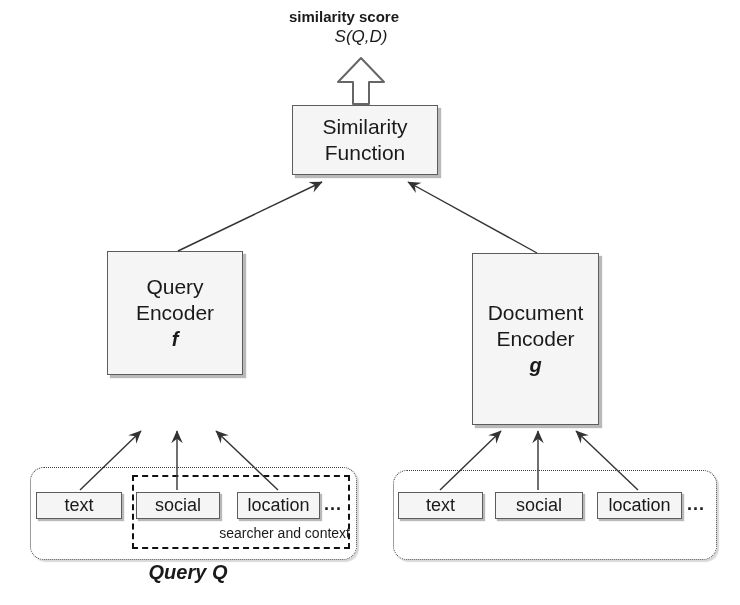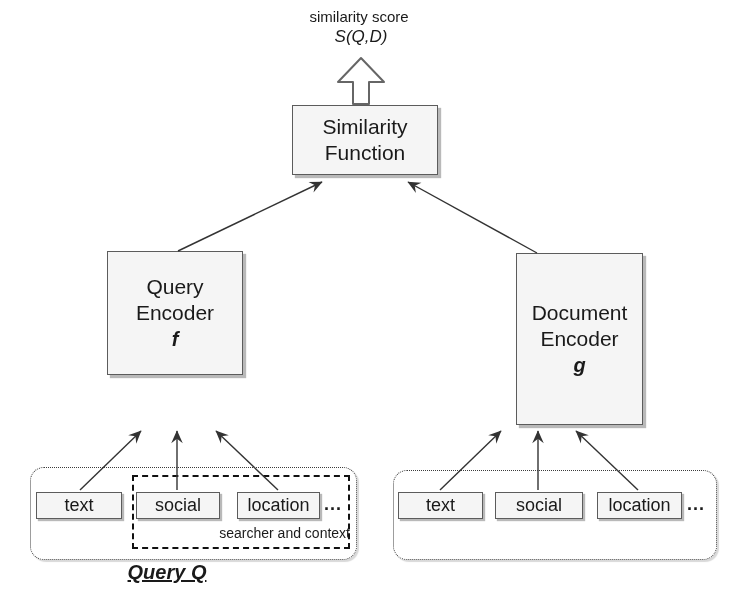--- a/index.html
+++ b/index.html
@@ -47,49 +47,49 @@
   svg.overlay{position:absolute;left:0;top:0;pointer-events:none;}
   svg .conn{stroke:var(--line);stroke-width:1.4;fill:none;}
   svg .blockarrow{fill:#ffffff;stroke:#666666;stroke-width:2;stroke-linejoin:round;}
   svg .arrowhead{fill:var(--line);}
 </style>
 </head>
 <body>
 
 <div id="canvas">
 
-  <div class="abs toplabel1" style="left:259px;top:8px;width:200px;">similarity score</div>
+  <div class="abs toplabel1" style="left:244px;top:8px;width:200px;font-weight:bold;">similarity score</div>
   <div class="abs node" style="left:292px;top:105px;width:146px;height:70px;">
     <div class="lbl">Similarity
 Function</div>
   </div>
 
   <div class="abs toplabel2" style="left:261px;top:27px;width:200px;">S(Q,D)</div>
 
   <div class="abs node" style="left:107px;top:251px;width:136px;height:124px;">
     <div class="lbl">Query
 Encoder</div>
     <div class="sym">f</div>
   </div>
 
-  <div class="abs node" style="left:472px;top:253px;width:127px;height:172px;margin-left:44px;">
+  <div class="abs node" style="left:472px;top:253px;width:127px;height:172px;">
     <div class="lbl">Document
 Encoder</div>
     <div class="sym">g</div>
   </div>
 
   <div class="abs group" style="left:30px;top:467px;width:327px;height:93px;"></div>
   <div class="abs dashedbox" style="left:132px;top:475px;width:218px;height:74px;"></div>
 
   <div class="abs chip" style="left:36px;top:492px;width:86px;height:27px;">text</div>
   <div class="abs chip" style="left:136px;top:492px;width:84px;height:27px;">social</div>
   <div class="abs chip" style="left:237px;top:492px;width:83px;height:27px;">location</div>
   <div class="abs dots" style="left:324px;top:494px;">...</div>
   <div class="abs ctxlabel" style="left:132px;top:525px;width:218px;text-align:right;">searcher and context</div>
-  <div class="abs caption" style="left:67px;top:561px;width:200px;text-decoration:underline;">Query Q</div>
+  <div class="abs caption" style="left:88px;top:561px;width:200px;">Query Q</div>
 
   <div class="abs group" style="left:393px;top:470px;width:324px;height:90px;"></div>
 
   <div class="abs chip" style="left:398px;top:492px;width:85px;height:27px;">text</div>
   <div class="abs chip" style="left:495px;top:492px;width:88px;height:27px;">social</div>
   <div class="abs chip" style="left:597px;top:492px;width:85px;height:27px;">location</div>
   <div class="abs dots" style="left:687px;top:494px;">...</div>
 
   <svg class="overlay" width="740" height="605" viewBox="0 0 740 605">
     <defs>

